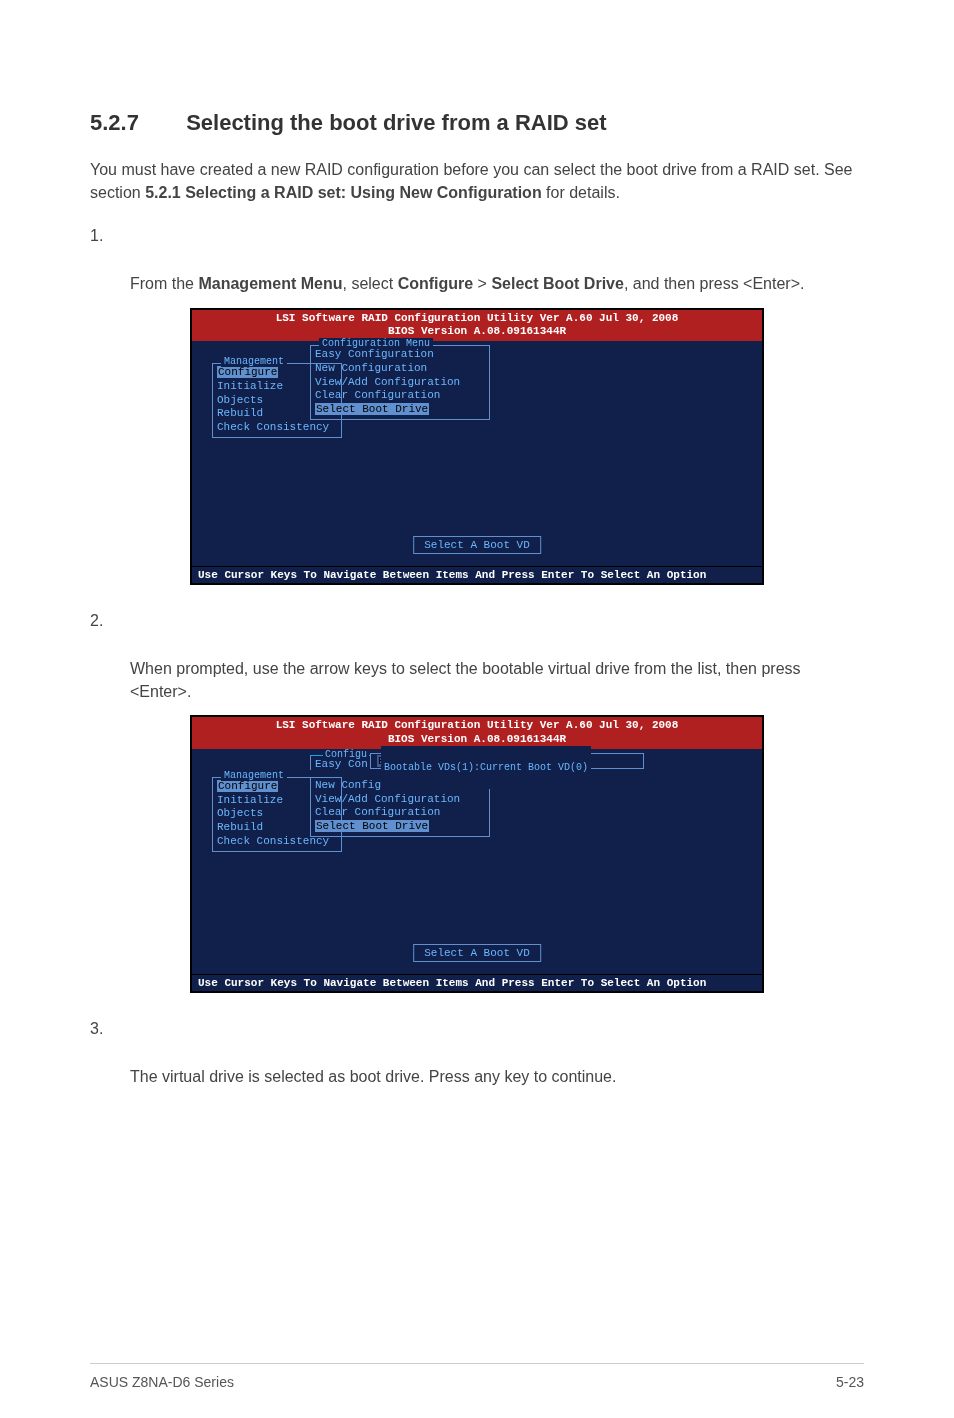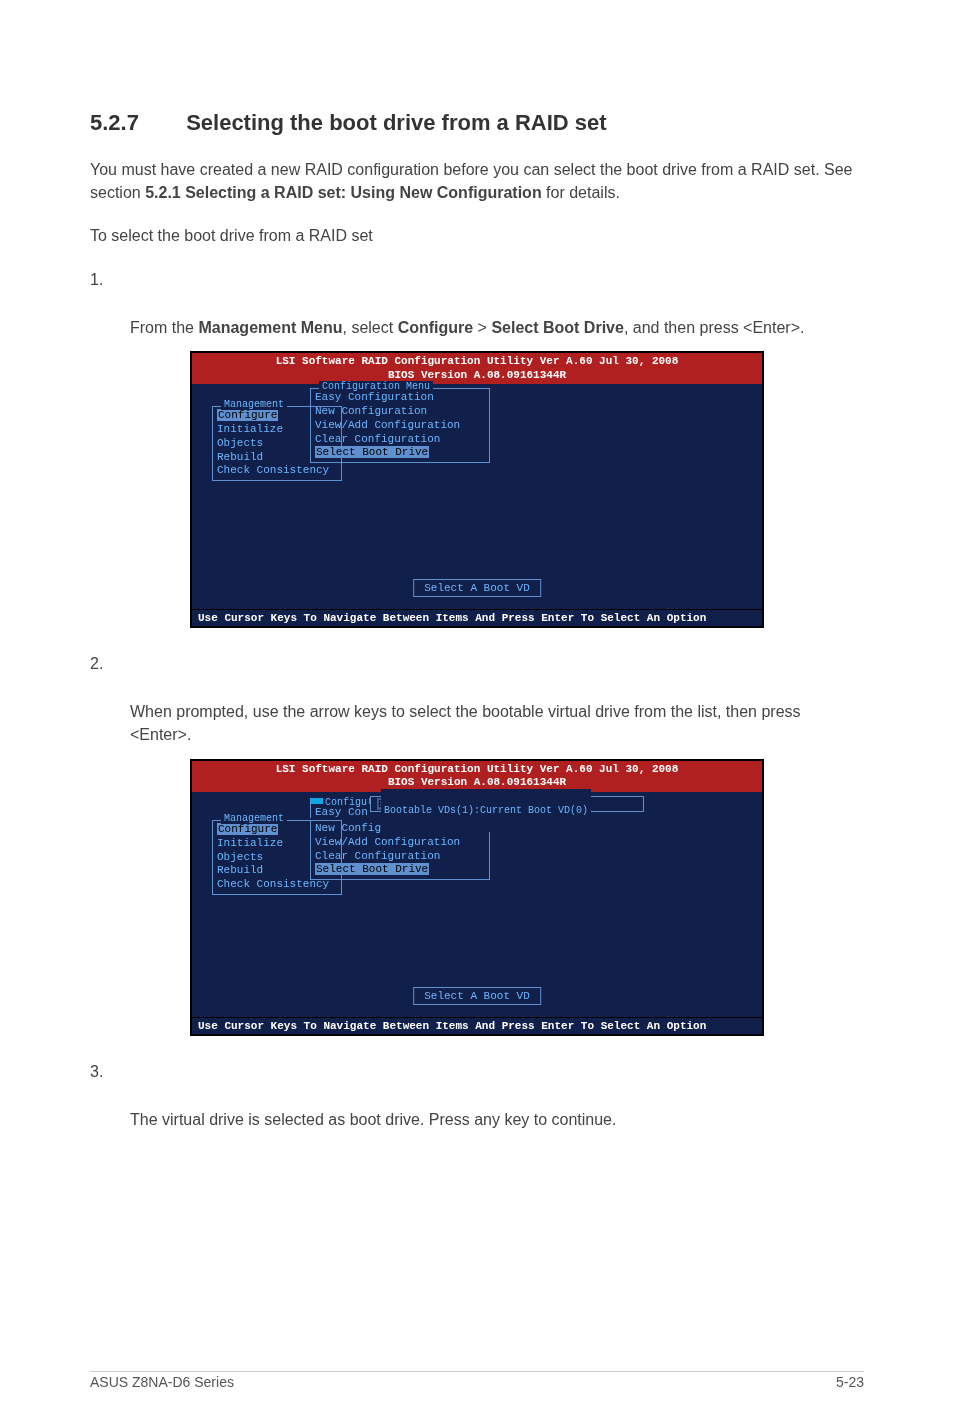--- a/index.html
+++ b/index.html
@@ -118,38 +118,37 @@
   .footer {
     position: absolute;
     bottom: 28px;
     left: 90px;
     right: 90px;
     display: flex;
     justify-content: space-between;
     font-size: 14px;
     color: #555;
     border-top: 1px solid #ccc;
-    padding-top: 2px;
+    padding-top: 10px;
   }
 </style>
 </head>
 <body>
 
 <div class="page">
 
   <h2>
     <span class="secnum">5.2.7</span>
     <span>Selecting the boot drive from a RAID set</span>
   </h2>
 
   <p>
     <span>You must have created a new RAID configuration before you can select the boot drive from a RAID set. See section </span><span class="b">5.2.1 Selecting a RAID set: Using New Configuration</span><span> for details.</span>
   </p>
 
-  <p>To select the boot drive from a RAID set</p>
 
   <ol class="steps">
     <li>
       <span class="num">1.</span>
       <span class="body">
         <span>From the </span><span class="b">Management Menu</span><span>, select </span><span class="b">Configure</span><span> &gt; </span><span class="b">Select Boot Drive</span><span>, and then press &lt;Enter&gt;.</span>
       </span>
     </li>
   </ol>
 
@@ -201,21 +200,21 @@
         <div class="row">Rebuild</div>
         <div class="row">Check Consistency</div>
       </div>
       <div class="panel" style="left:118px; top:28px; width:170px; border-top:none;">
         <div class="row">New Configuration</div>
         <div class="row">View/Add Configuration</div>
         <div class="row">Clear Configuration</div>
         <div class="row"><span class="hl">Select Boot Drive</span></div>
       </div>
       <div style="position:absolute; left:118px; top:6px; color:#6bb6ff;">
-        <div class="row" style="border-left:1px solid #6090d0; border-top:6px solid #0ea5e9; padding:0 4px; position:relative;">
+        <div class="row" style="border-left:1px solid #6090d0; border-top:1px solid #0ea5e9; padding:0 4px; position:relative;">
           <span style="position:absolute; top:-7px; left:12px; background:#10204a; padding:0 2px; font-size:10px;">Configu</span>
         </div>
         <div class="row" style="border-left:1px solid #6090d0; padding:2px 4px 0 4px;">Easy Con</div>
       </div>
       <div class="inputbox" style="left:178px; top:4px; width:260px;">
         <div class="legend" style="position:absolute; top:-8px; left:10px; background:#10204a; padding:16px 3px; color:#6bb6ff; font-size:10px;">Bootable VDs(1):Current Boot VD(0)</div>
         <span class="val">Boot Drive 0</span>
       </div>
       <div class="msgbox">Select A Boot VD</div>
     </div>

